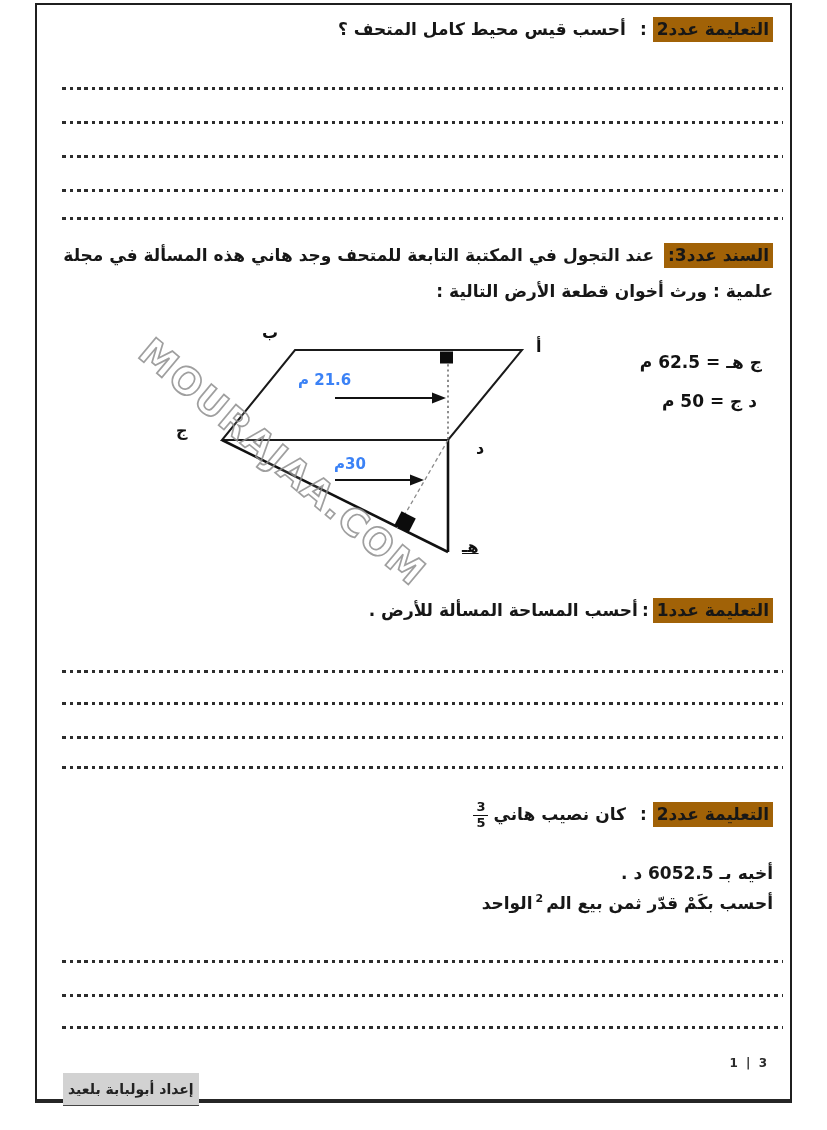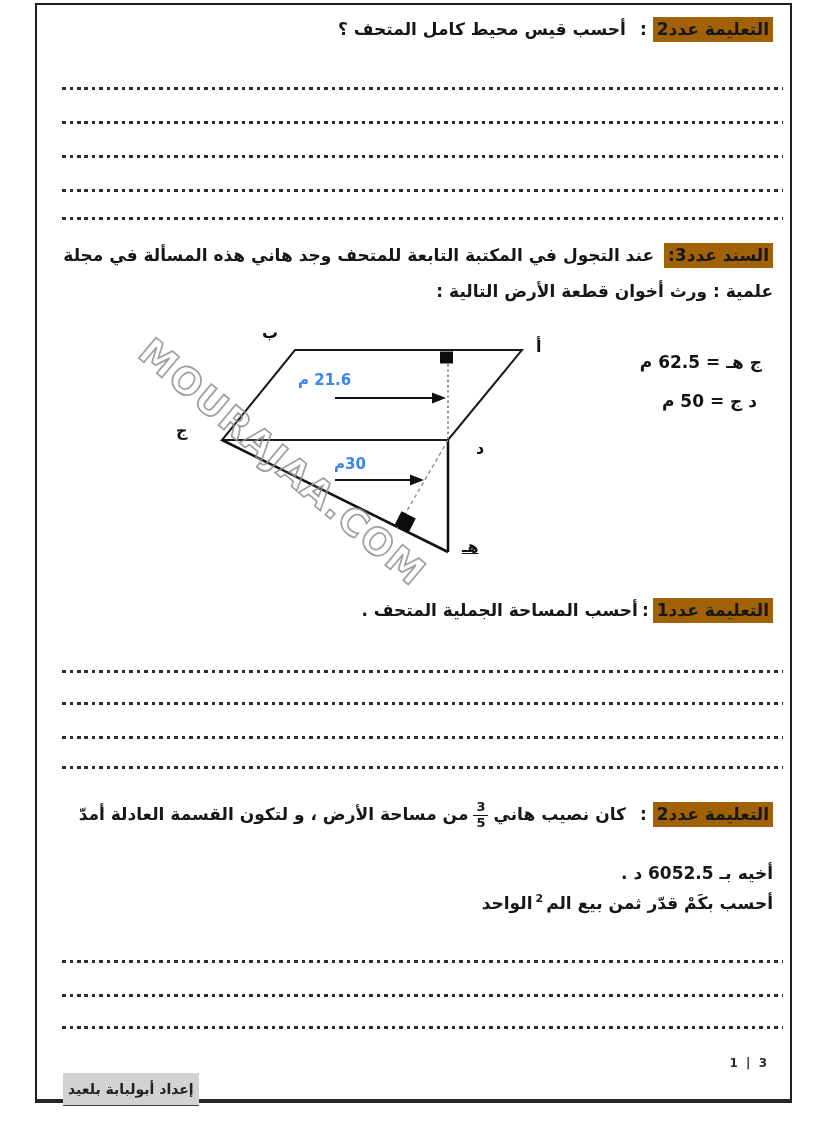--- a/index.html
+++ b/index.html
@@ -113,33 +113,33 @@
   <div class="dmeasure" style="left:148px;top:56px;width:100px;">21.6 م</div>
   <div class="dmeasure" style="left:184px;top:140px;width:80px;">30م</div>
 </div>
 
 <div class="watermark">MOURAJAA.COM</div>
 
 <div class="sideinfo" style="top:352px;right:65px;">ج هـ = 62.5 م</div>
 <div class="sideinfo" style="top:391px;right:70px;">د ج = 50 م</div>
 
 <div class="txtline" style="top:598px;right:54px;">
-  <span class="hl">التعليمة عدد1</span><span class="colon" style="margin:0 4px;">:</span><span>أحسب  المساحة الجملية المتحف .</span>
+  <span class="hl">التعليمة عدد1</span><span class="colon" style="margin:0 4px;">:</span><span>أحسب  المساحة المسألة للأرض .</span>
 </div>
 
 <div class="dotline" style="top:670px;"></div>
 <div class="dotline" style="top:702px;"></div>
 <div class="dotline" style="top:736px;"></div>
 <div class="dotline" style="top:766px;"></div>
 
 <div class="txtline" style="top:800px;right:54px;">
   <span class="hl">التعليمة عدد2</span><span class="colon">:</span><span>كان نصيب هاني</span><span class="frac">
       <span class="num">3</span>
       <span class="den">5</span>
-    </span><span>من مساحة الأرض ، و لتكون القسمة العادلة أمدّ</span>
+    </span>
 </div>
 <div class="txtline" style="top:862px;right:54px;">
   <span>أخيه بـ 6052.5 د .</span>
 </div>
 <div class="txtline" style="top:892px;right:54px;">
   <span>أحسب بكَمْ قدّر ثمن بيع الم</span><sup class="m2">2</sup><span>الواحد</span>
 </div>
 
 <div class="dotline" style="top:960px;"></div>
 <div class="dotline" style="top:994px;"></div>

